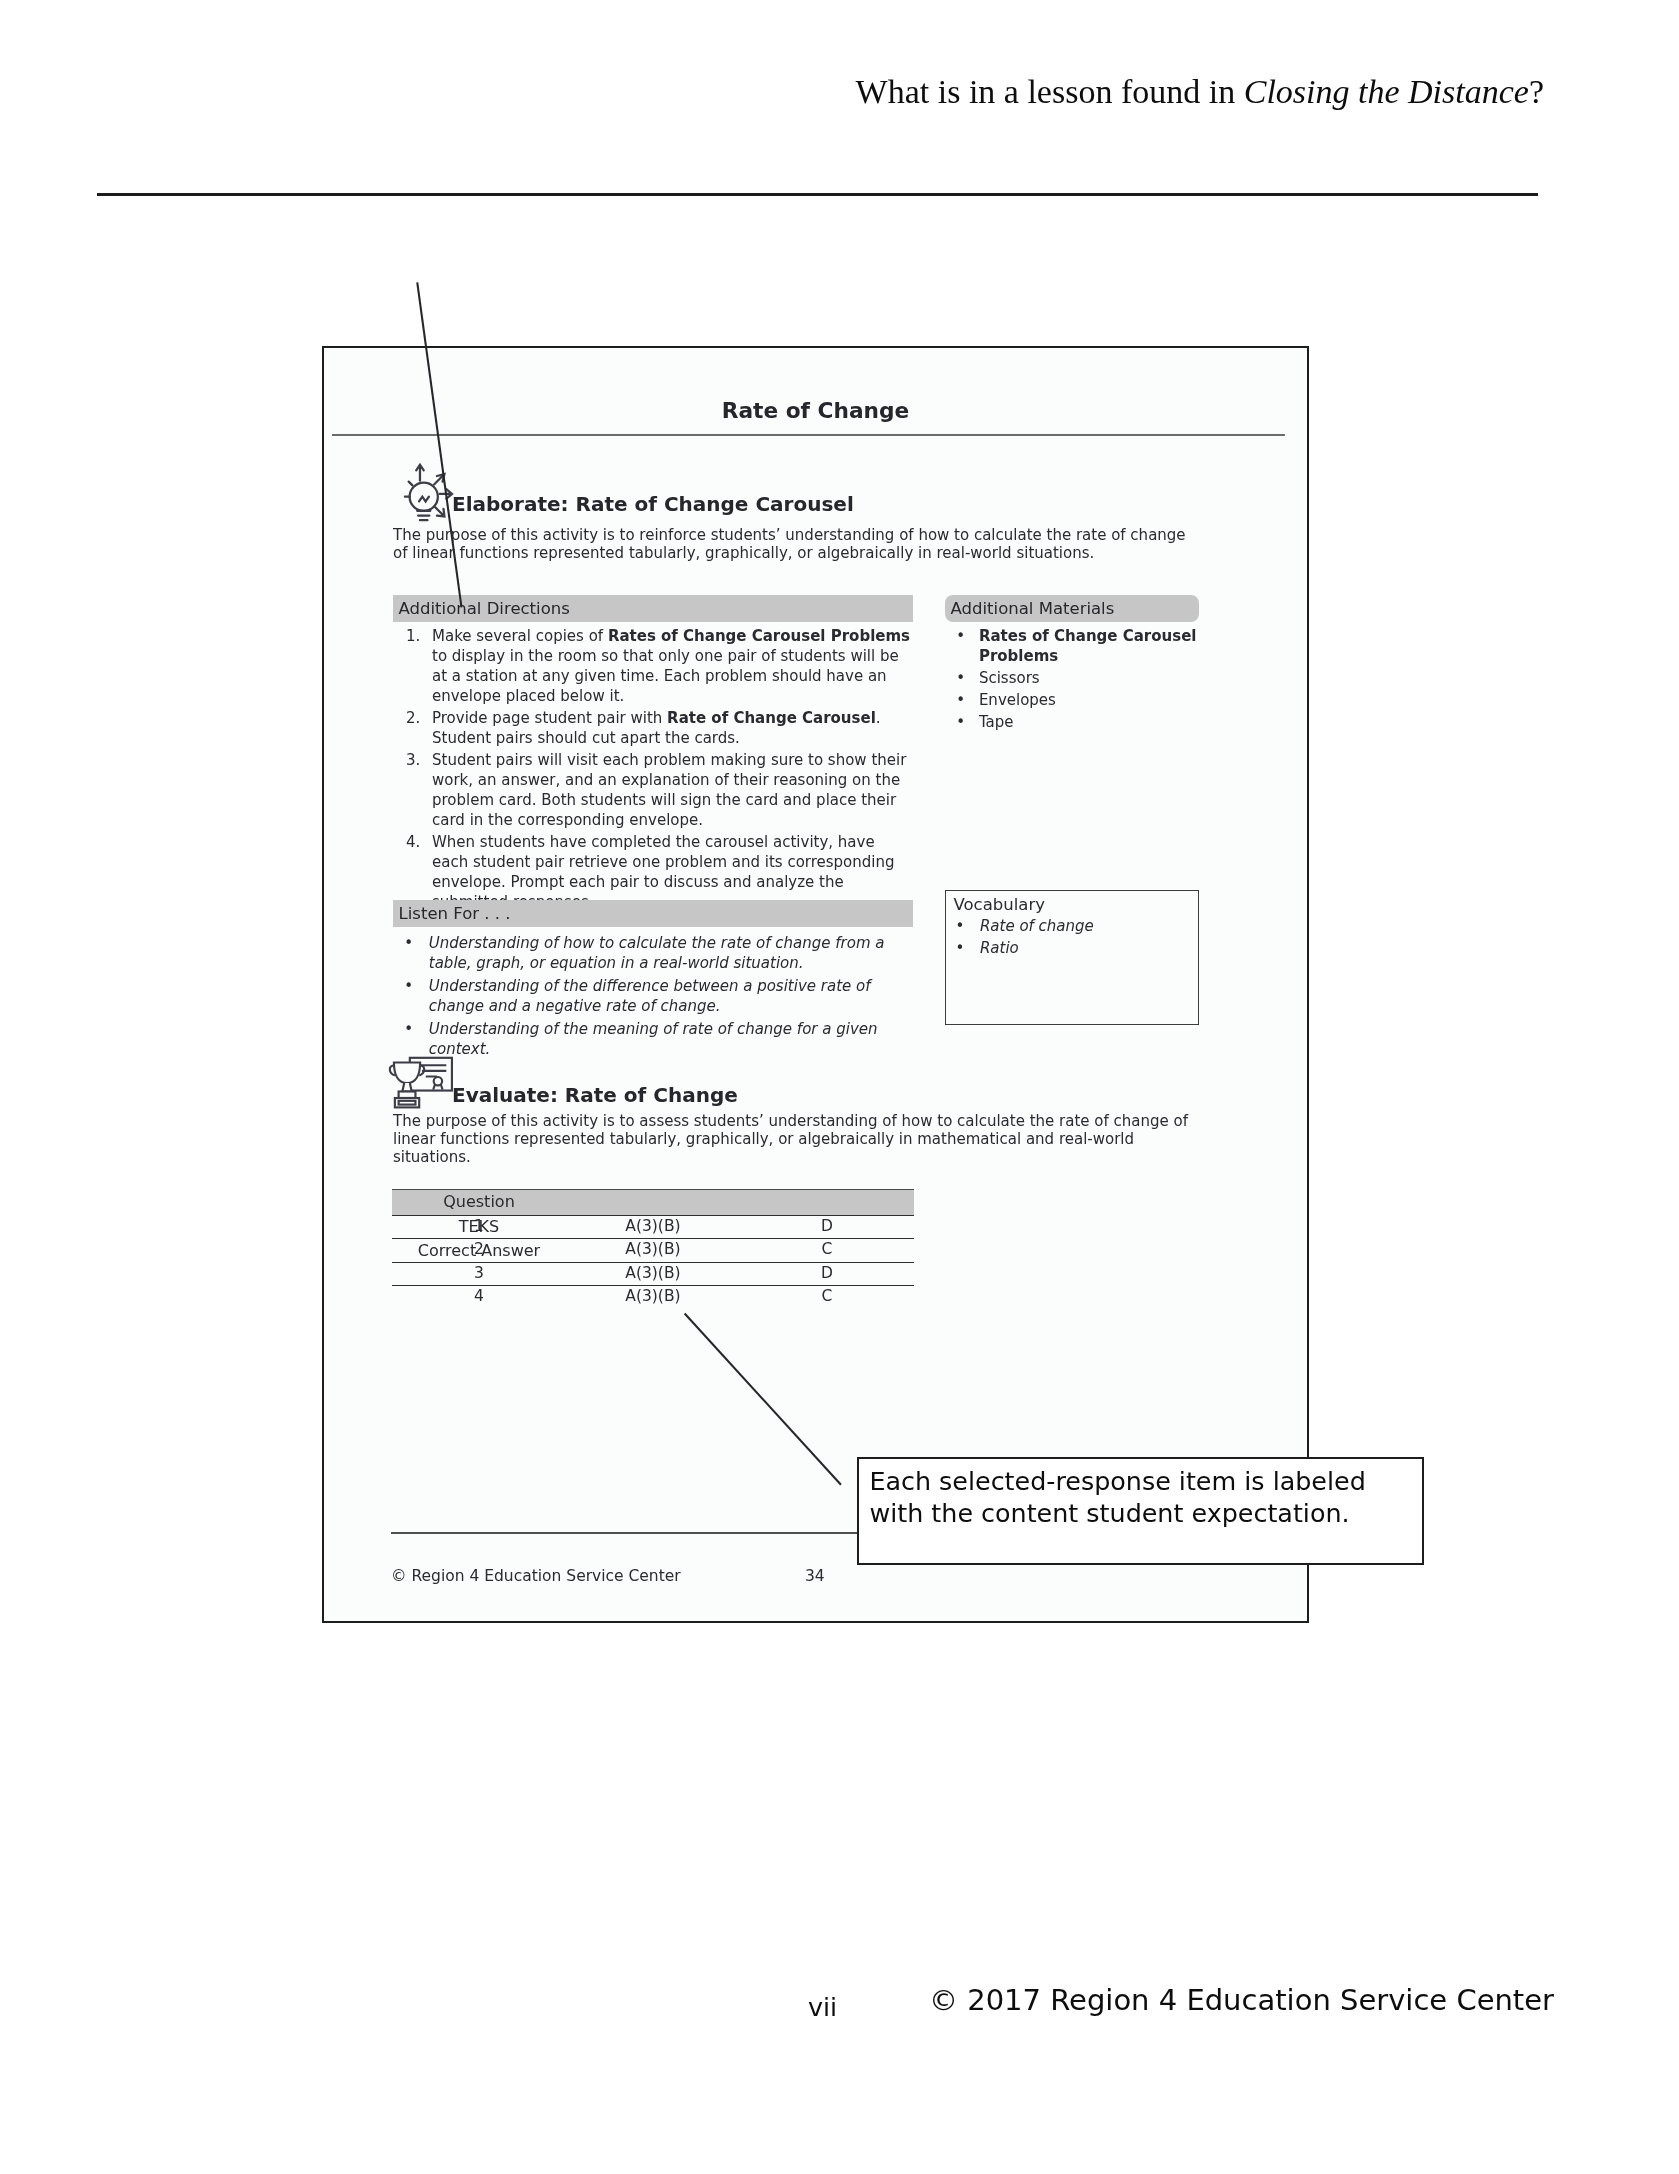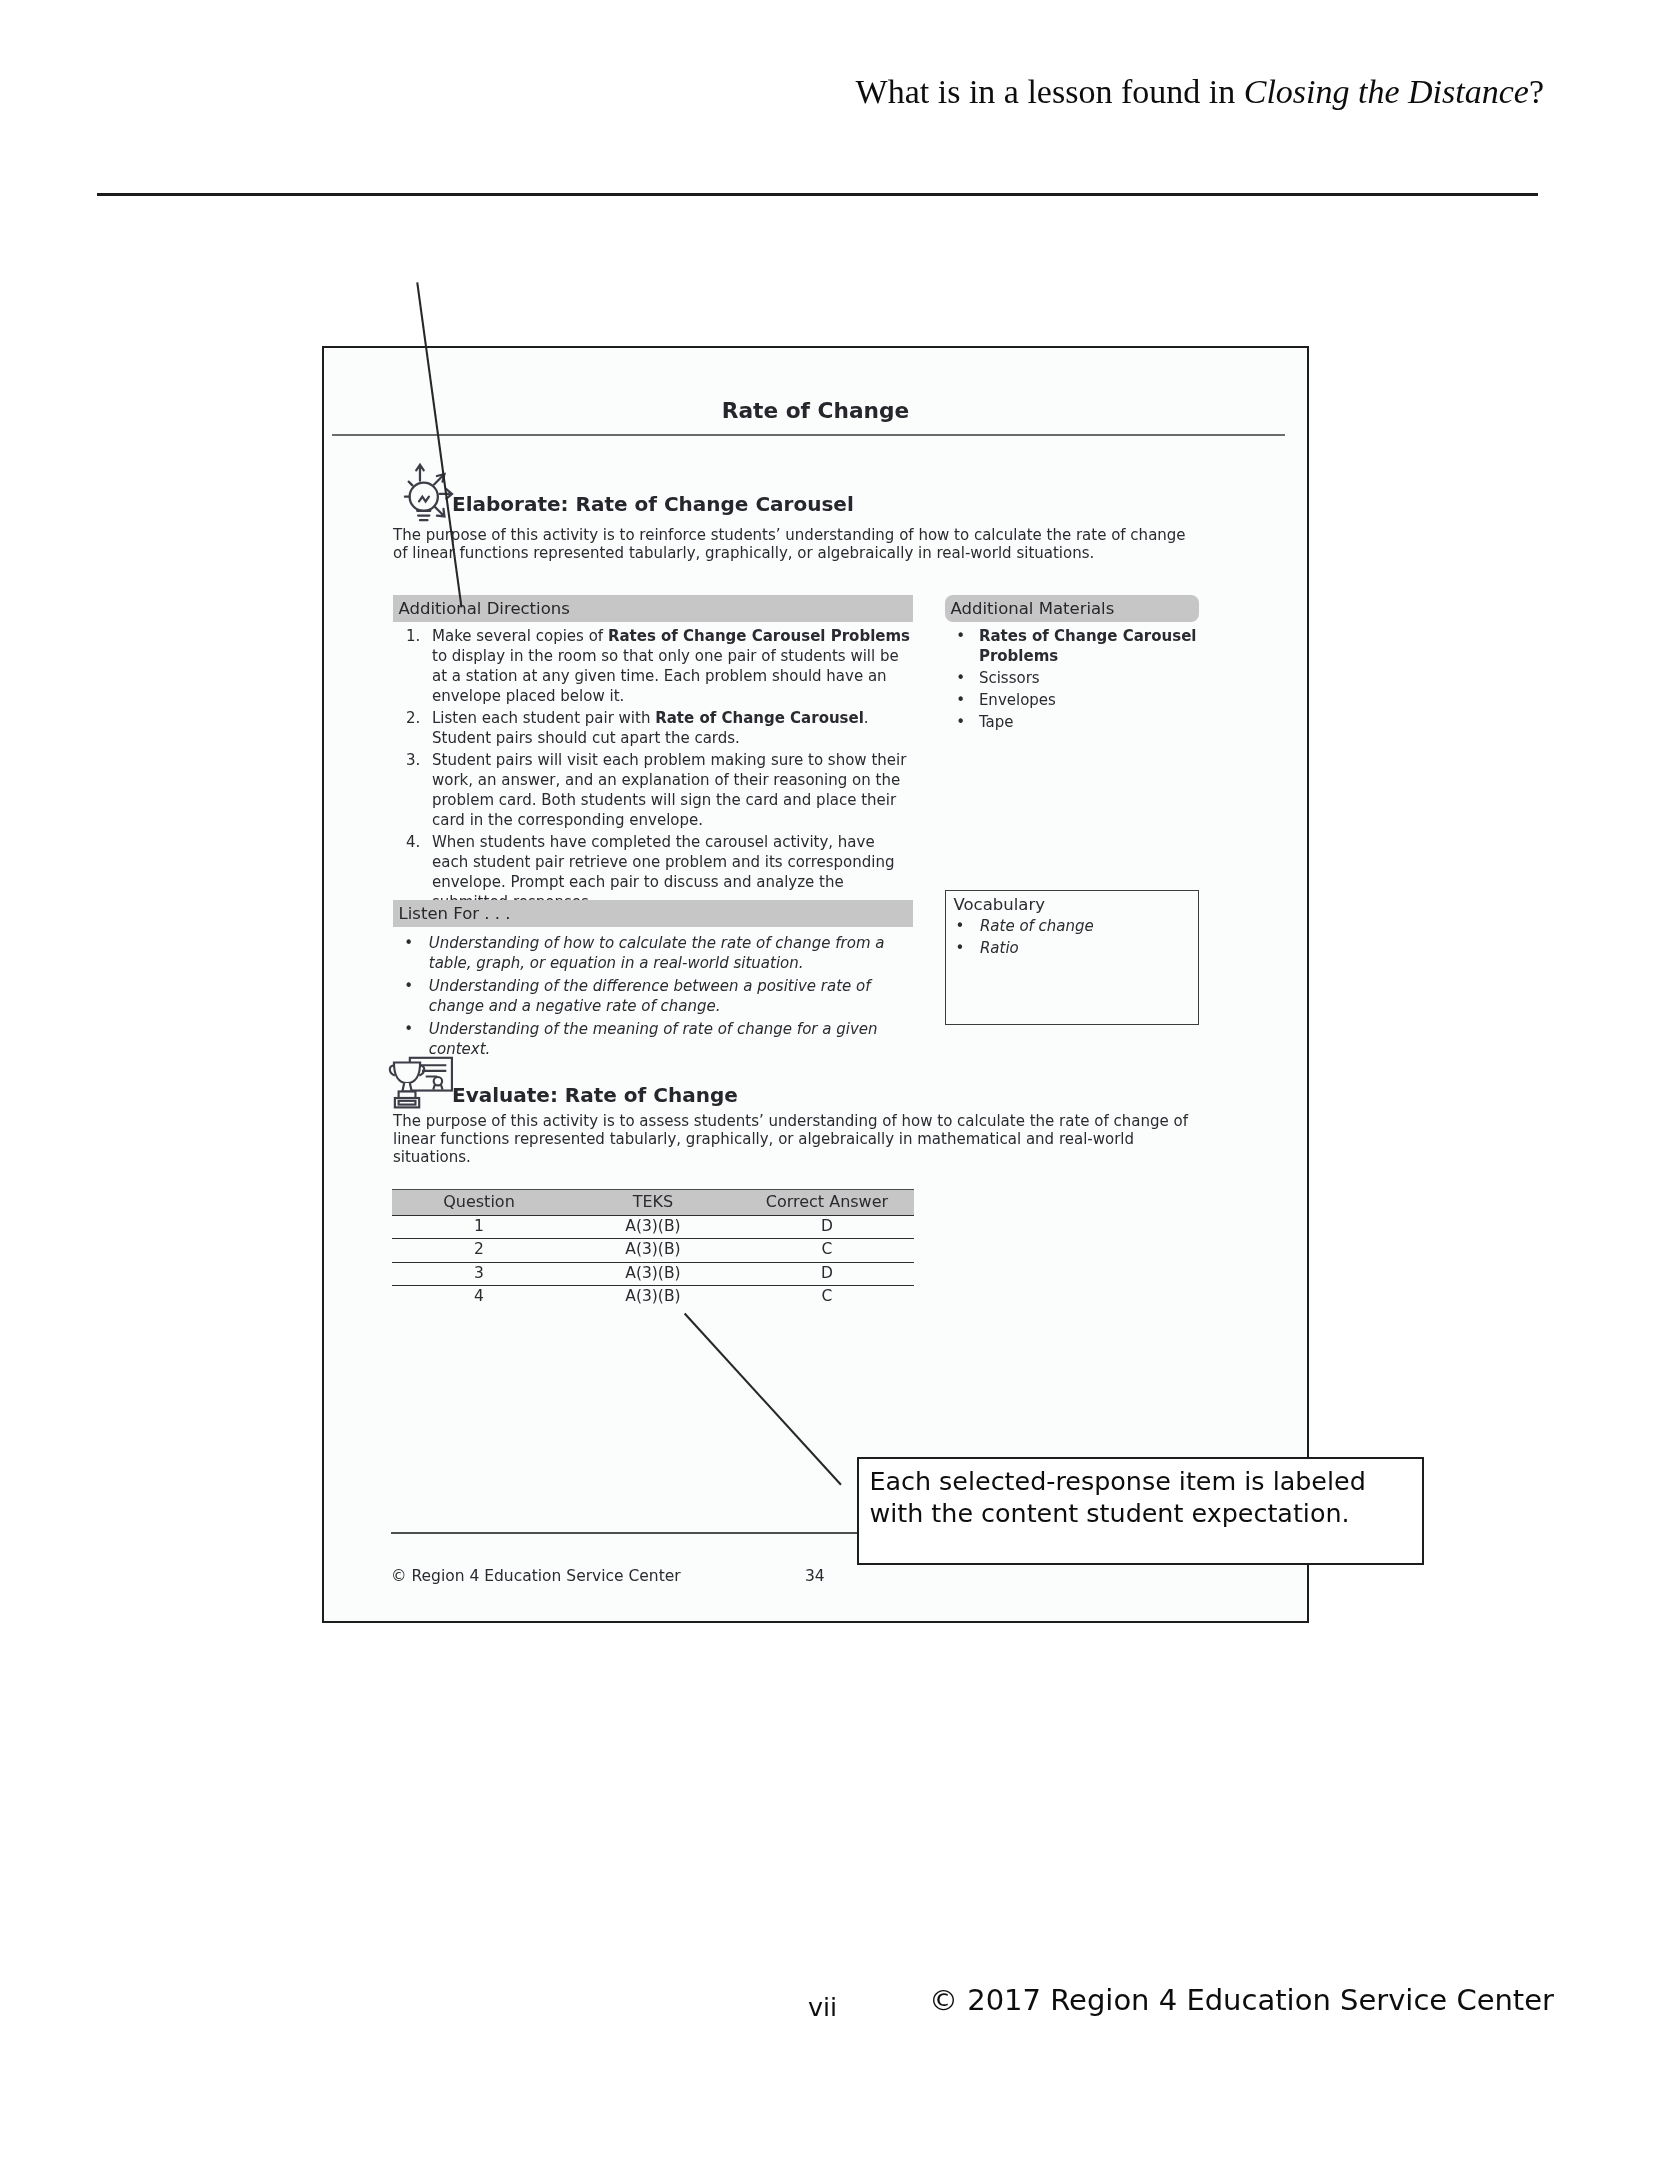--- a/index.html
+++ b/index.html
@@ -33,21 +33,21 @@
   .blt-item .txt{flex:1;}
   .listen-item{display:flex;margin-bottom:2.8px;line-height:20px;font-style:italic;}
   .listen-item .blt{width:24.5px;margin-left:11.3px;flex:none;font-style:normal;}
   .listen-item .txt{flex:1;}
   .vocab-box{border:1.9px solid #3c3c3c;box-sizing:border-box;padding:3.8px 7.5px;}
   .vocab-title{font-size:16.5px;margin-bottom:1.9px;}
   
   .rc-table{border-top:0.9px solid #4a4a4a;}
   .t-row{display:flex;}
   .t-row .c{width:33.33%;text-align:center;}
-  .t-head{background:#c6c6c6;height:24.5px;line-height:24.5px;font-size:16px;border-bottom:1.9px solid #2e2e2e;}
+  .t-head{background:#c6c6c6;height:24.5px;line-height:24.5px;font-size:16px;border-bottom:1.9px solid #2e2e2e;flex-direction:column;}
   .t-body .t-row{height:22.6px;line-height:21.7px;font-size:15.5px;border-bottom:1.9px solid #2e2e2e;}
   .t-body .t-row:last-child{border-bottom:none;}
   .pg-footer-line{left:67px;top:1184px;width:892px;height:1.9px;background:#4f4f4f;}
   .pg-footer{left:67px;top:1219px;width:847px;font-size:15.5px;color:#2a2a30;}
   .pg-footer .fnum{position:absolute;left:414px;top:0;}
 
   
   .callout{
     position:absolute;background:#ffffff;border:2.8px solid #1d1d1d;box-sizing:border-box;
     z-index:3;color:#0d0d0d;
@@ -93,21 +93,21 @@
     <div class="abs scan-par" style="left:69px;top:178px;width:798px;">The purpose of this activity is to reinforce students’ understanding of how to calculate the rate of change of linear functions represented tabularly, graphically, or algebraically in real-world situations.</div>
 
     <div class="abs bar" style="left:69px;top:247px;width:520px;">Additional Directions</div>
     <div class="abs" style="left:69px;top:278px;width:520px;">
       <div class="dir-item">
         <span class="num">1.</span>
         <div class="txt"><span>Make several copies of </span><b>Rates of Change Carousel Problems</b><span> to display in the room so that only one pair of students will be at a station at any given time. Each problem should have an envelope placed below it.</span></div>
       </div>
       <div class="dir-item">
         <span class="num">2.</span>
-        <div class="txt"><span>Listen each student pair with </span><b>Rate of Change Carousel</b><span>. Student pairs should cut apart the cards.</span></div>
+        <div class="txt"><span>Provide page student pair with </span><b>Rate of Change Carousel</b><span>. Student pairs should cut apart the cards.</span></div>
       </div>
       <div class="dir-item">
         <span class="num">3.</span>
         <div class="txt"><span>Student pairs will visit each problem making sure to show their work, an answer, and an explanation of their reasoning on the problem card. Both students will sign the card and place their card in the corresponding envelope.</span><b></b><span></span></div>
       </div>
       <div class="dir-item">
         <span class="num">4.</span>
         <div class="txt"><span>When students have completed the carousel activity, have each student pair retrieve one problem and its corresponding envelope. Prompt each pair to discuss and analyze the submitted responses.</span><b></b><span></span></div>
       </div>
     </div>

